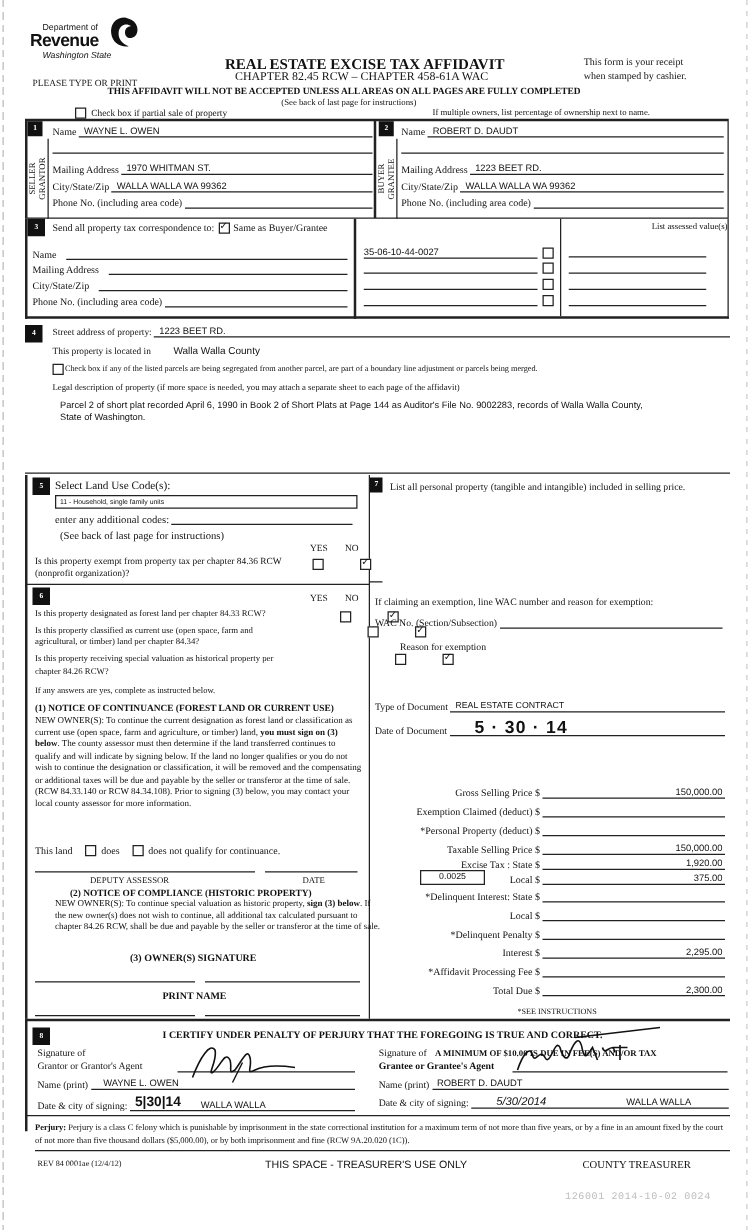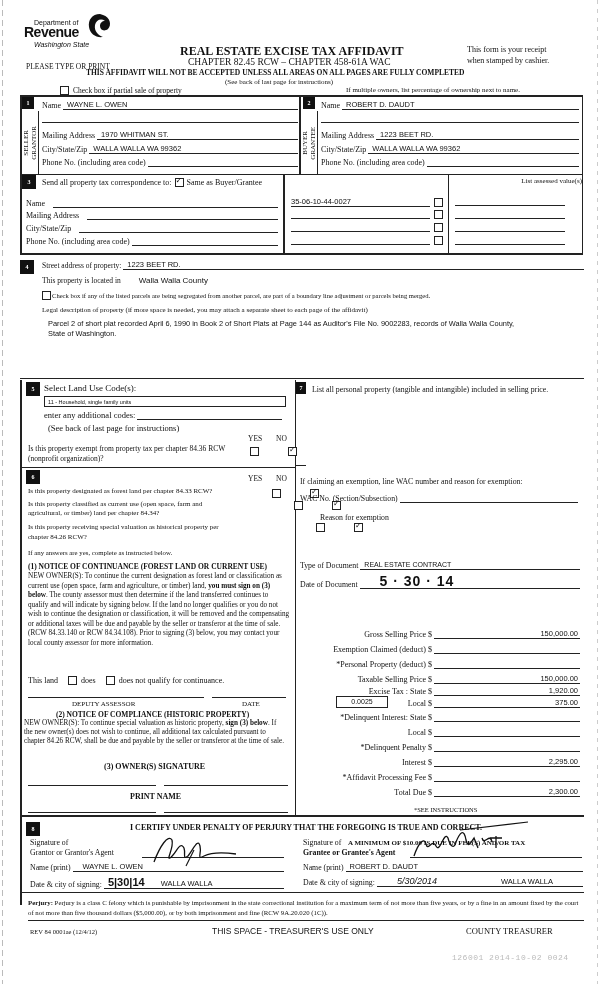--- a/index.html
+++ b/index.html
@@ -225,21 +225,21 @@
   <span class="cb"></span>
   <span style="margin-right:6px;">does</span>
   <span class="cb"></span>
   <span>does not qualify for continuance.</span>
 </div>
 <div class="abs line" style="left:28px;top:697px;width:176px;"></div>
 <div class="abs line" style="left:212px;top:697px;width:74px;"></div>
 <div class="abs" style="left:72px;top:700px;font-size:7px;">DEPUTY ASSESSOR</div>
 <div class="abs" style="left:242px;top:700px;font-size:7px;">DATE</div>
 <div class="abs" style="left:56px;top:710px;font-size:7.5px;font-weight:bold;">(2) NOTICE OF COMPLIANCE (HISTORIC PROPERTY)</div>
-<div class="abs" style="left:24px;top:719px;width:262px;font-size:7.2px;line-height:9px;">
+<div class="abs" style="left:44px;top:719px;width:262px;font-size:7.2px;line-height:9px;">
   <span>NEW OWNER(S): To continue special valuation as historic property,</span>
   <b>sign (3) below</b><span>. If the new owner(s) does not wish to continue, all additional tax calculated pursuant to chapter 84.26 RCW, shall be due and payable by the seller or transferor at the time of sale.</span>
 </div>
 <div class="abs" style="left:104px;top:762px;font-size:8px;font-weight:bold;">(3)  OWNER(S) SIGNATURE</div>
 <div class="abs line" style="left:28px;top:785px;width:128px;"></div>
 <div class="abs line" style="left:164px;top:785px;width:124px;"></div>
 <div class="abs" style="left:130px;top:792px;font-size:8px;font-weight:bold;">PRINT NAME</div>
 <div class="abs line" style="left:28px;top:812px;width:128px;"></div>
 <div class="abs line" style="left:164px;top:812px;width:124px;"></div>
 

